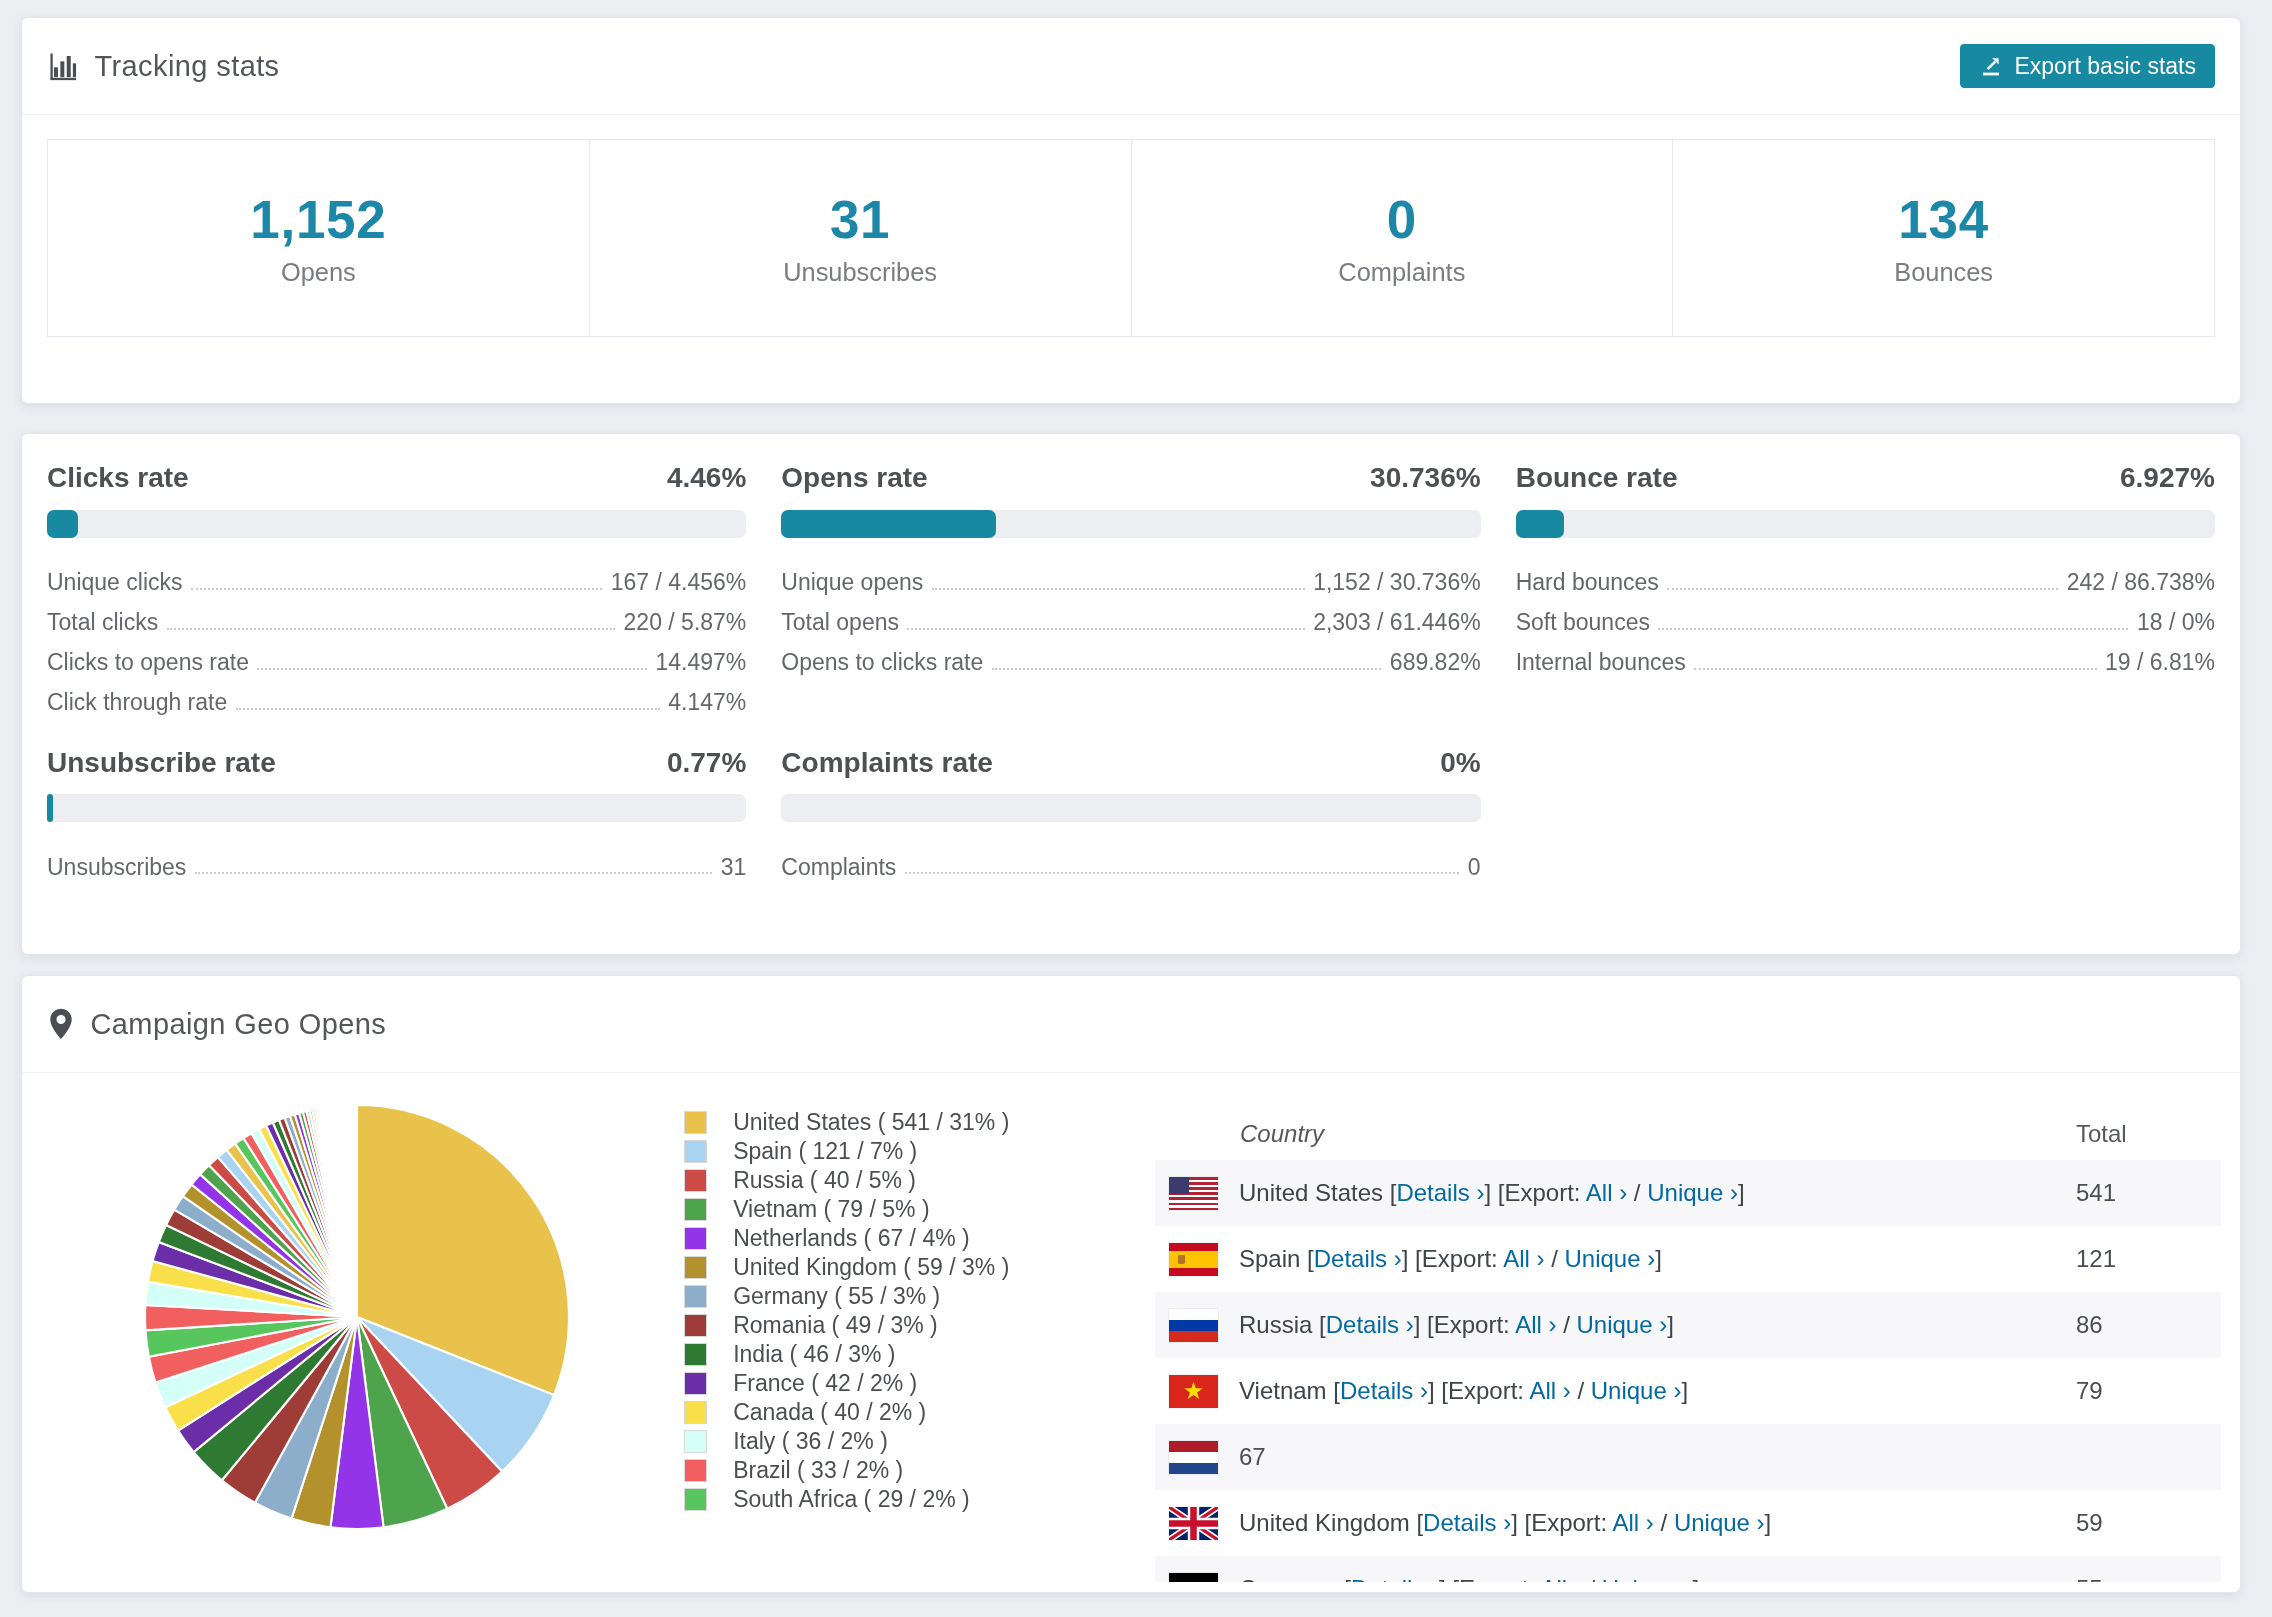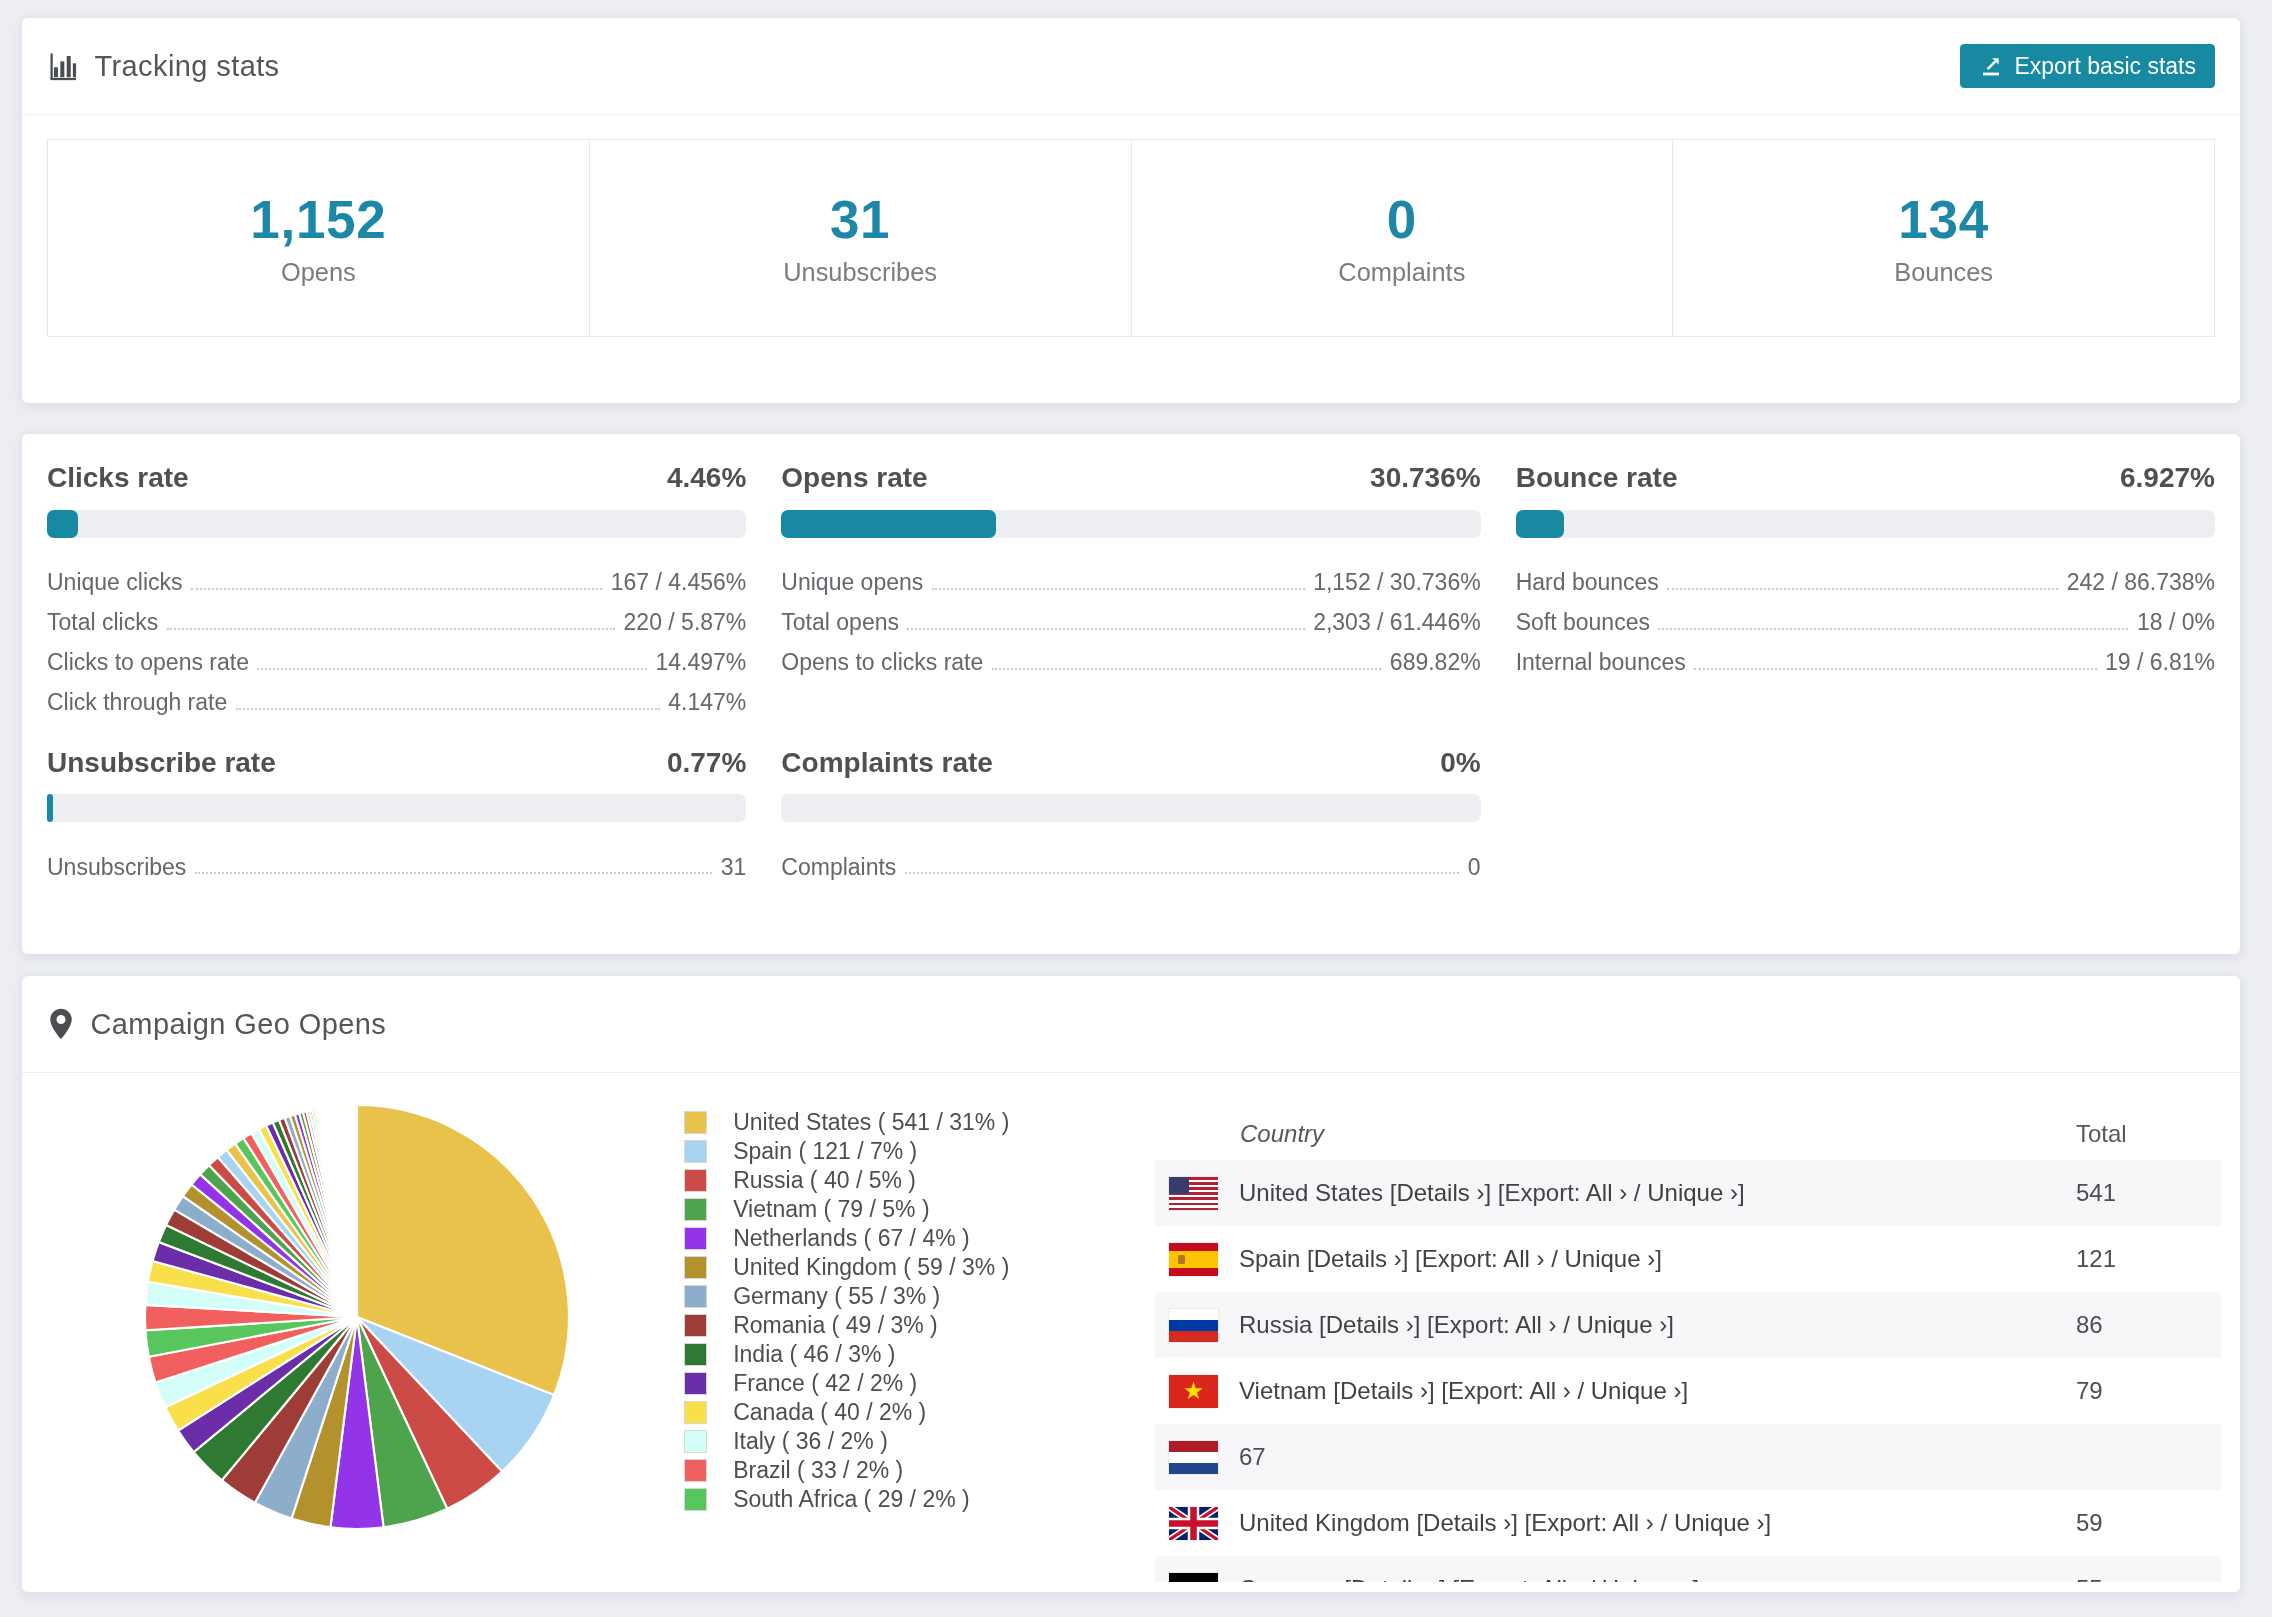--- a/index.html
+++ b/index.html
@@ -63,21 +63,21 @@
 
   .geo-table{position:absolute;left:1133px;top:35px;width:1066px;height:474px;overflow:hidden;}
   .geo-thead{height:52px;display:flex;align-items:center;padding-left:85px;
     font-size:24px;color:#55585C;box-sizing:border-box;}
   .th-country{flex:1;font-style:italic;}
   .th-total{width:145px;flex:none;}
   .geo-row{height:66px;display:flex;align-items:center;padding-left:14px;box-sizing:border-box;}
   .geo-row.striped{background:#F7F7F9;}
   .country-cell{flex:1;font-size:24px;color:#3F4449;white-space:nowrap;}
   .total-cell{width:145px;flex:none;font-size:24px;color:#4B4E52;}
-  .tlink{color:#404040;text-decoration:none;cursor:pointer;}
+  .tlink{color:#0369a1;text-decoration:none;cursor:pointer;}
 
   .flag{width:49px;height:33px;margin-right:21px;flex:none;position:relative;
     box-shadow:0 0 0 0.7px rgba(0,0,0,.07);overflow:hidden;}
   .flag-us{background:repeating-linear-gradient(180deg,#B22234 0 2.6px,#fff 2.6px 5.1px);}
   .flag-us::after{content:"";position:absolute;left:0;top:0;width:20px;height:17.6px;background:#3C3B6E;}
   .flag-es{background:linear-gradient(180deg,#C60B1E 0 8.5px,#FFC400 8.5px 25px,#C60B1E 25px);}
   .flag-es::after{content:"";position:absolute;left:9.2px;top:12px;width:7px;height:9.2px;background:#A8652A;border-radius:1.4px;opacity:.85;}
   .flag-ru{background:linear-gradient(180deg,#fff 0 11.3px,#0039A6 11.3px 22px,#D52B1E 22px);}
   .flag-vn{background:#DA251D;}
   .flag-vn::after{content:"\2605";position:absolute;inset:0;display:flex;align-items:center;justify-content:center;color:#FFDE00;font-size:24px;}

